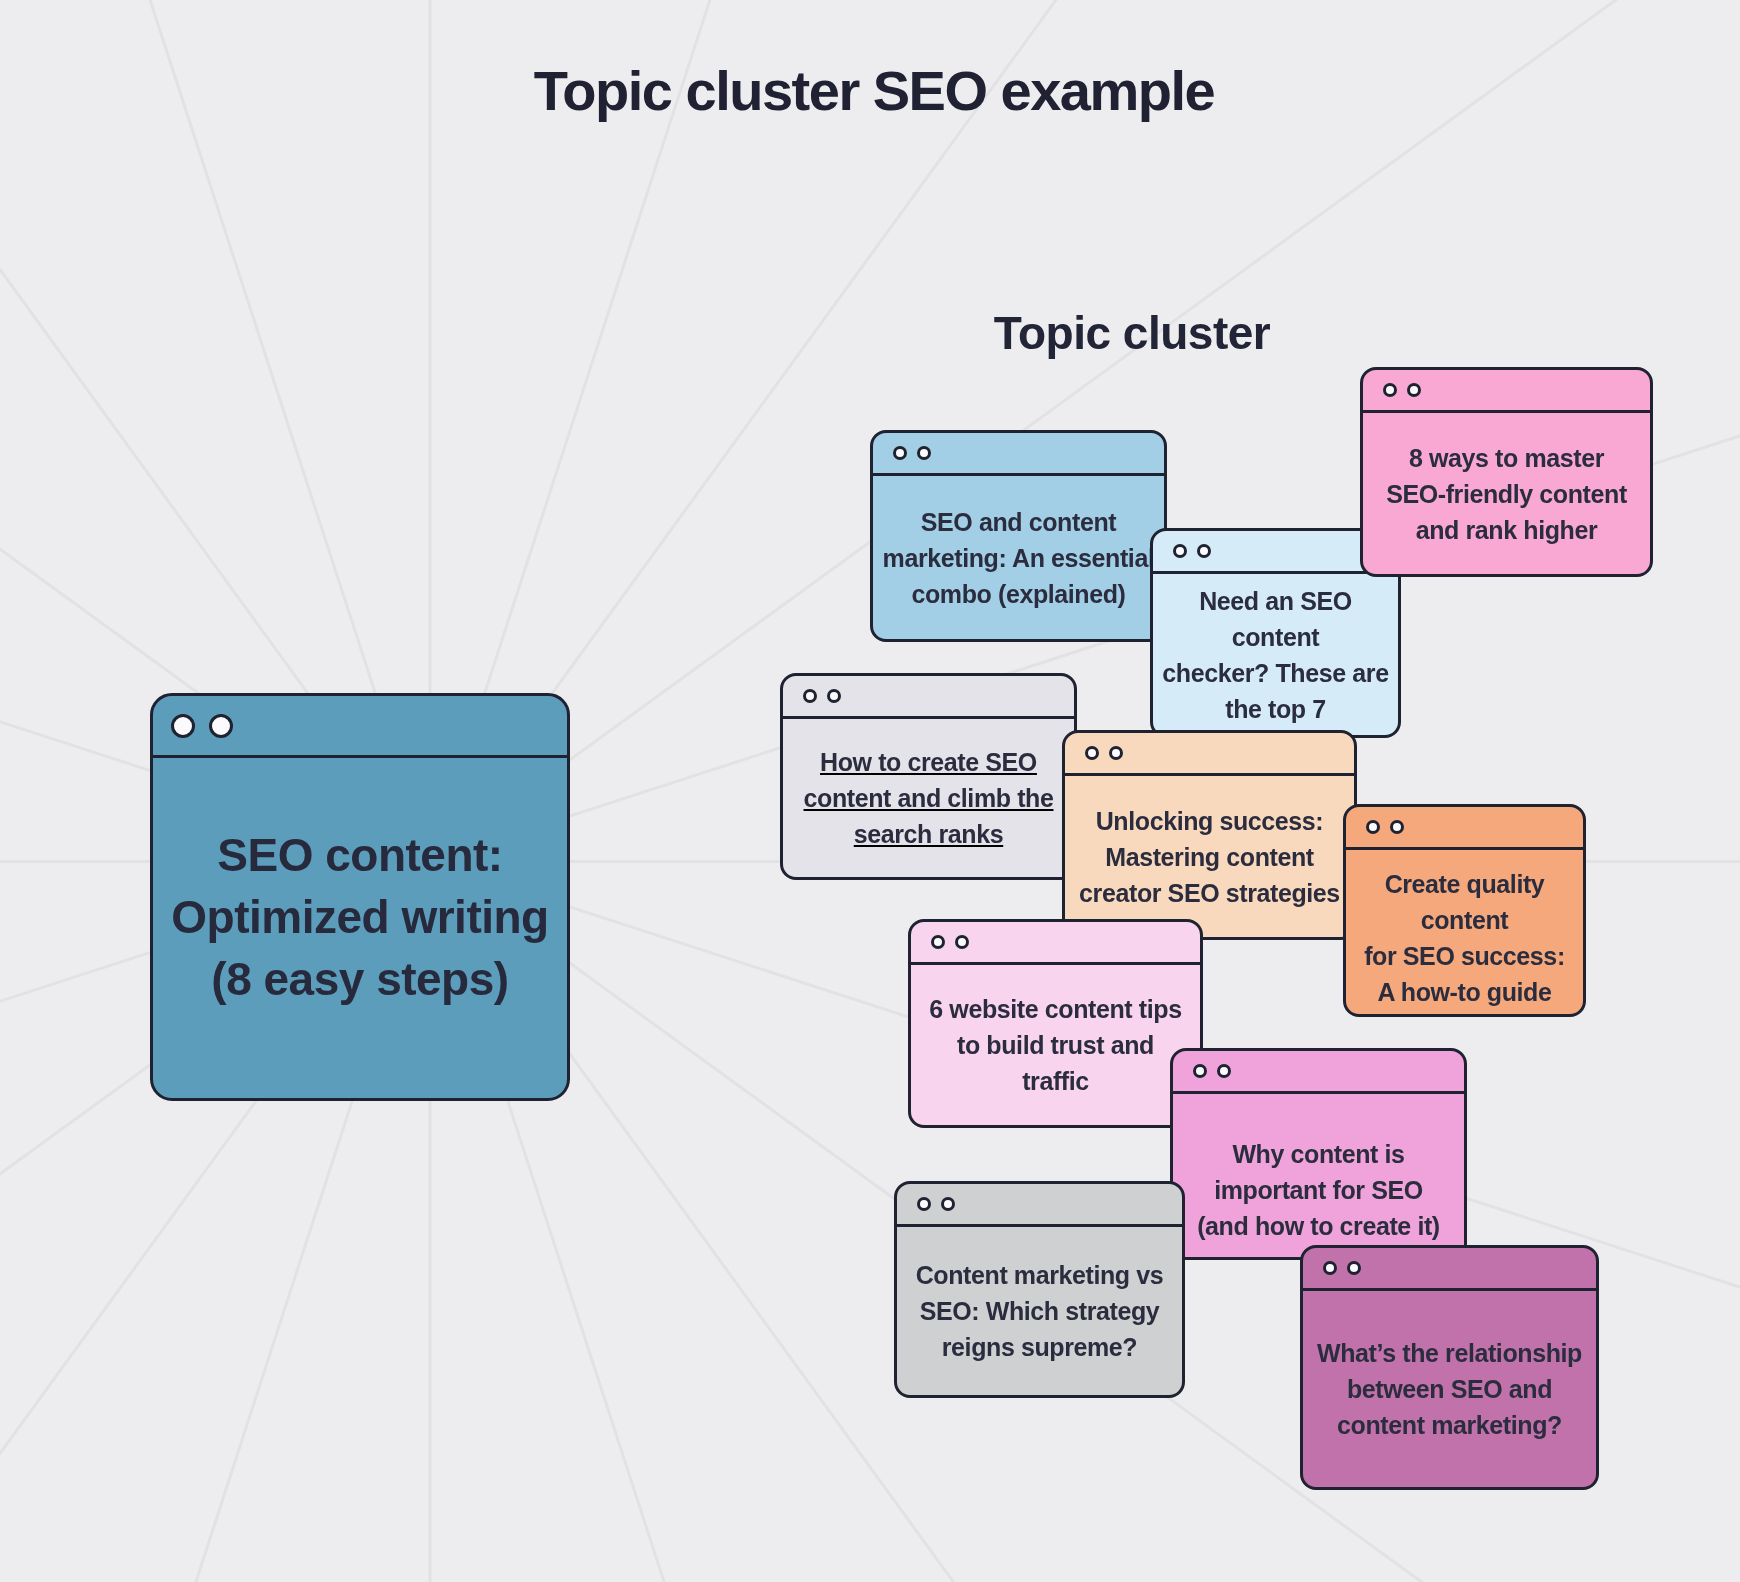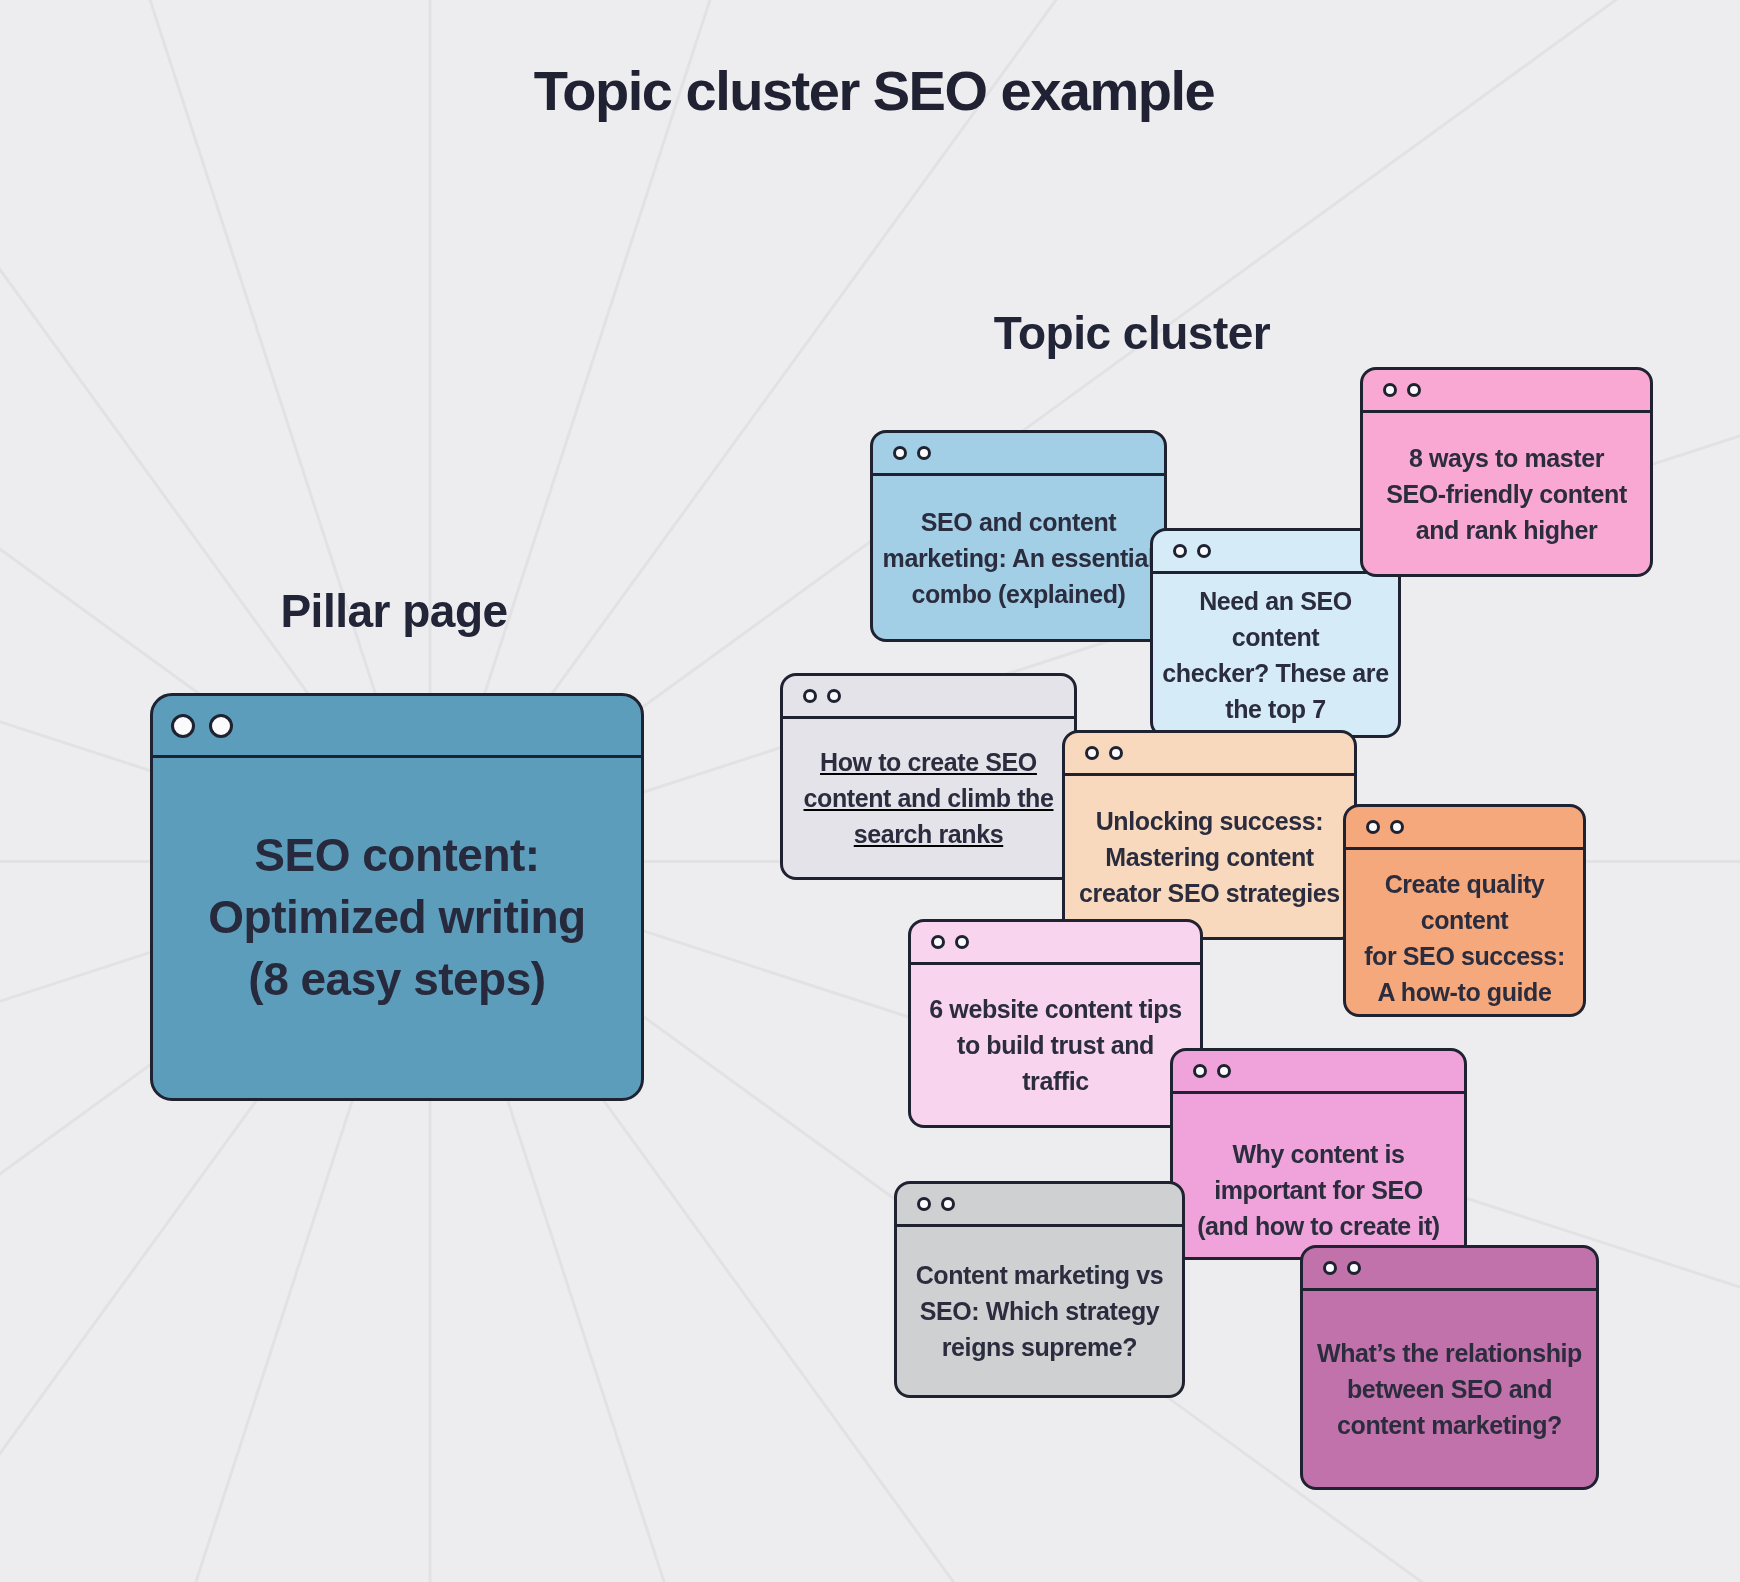--- a/index.html
+++ b/index.html
@@ -62,21 +62,21 @@
     flex:1 1 auto;
     display:flex;align-items:center;justify-content:center;
   }
   .txt{
     margin:0;text-align:center;white-space:pre-line;
     font-size:25px;line-height:36px;font-weight:600;
     letter-spacing:-0.4px;color:var(--text);
   }
 
   
-  .pillar{left:150px;top:693px;width:494px;height:408px;border-radius:22px;z-index:1;}
+  .pillar{left:150px;top:693px;width:420px;height:408px;border-radius:22px;z-index:1;}
   .pillar .bar{height:62px;flex:0 0 62px;padding-left:18px;gap:14px;}
   .pillar .dot{width:24px;height:24px;}
   .pillar .body{padding-bottom:22px;}
   .pillar .txt{font-size:46px;line-height:62px;letter-spacing:-0.5px;color:#272a3c;}
 </style>
 </head>
 <body>
 
 <div id="stage">
 
@@ -98,21 +98,20 @@
       <div class="ray" style="background: rgba(31, 33, 48, 0.05); transform: rotate(252deg);"></div>
       <div class="ray" style="background: rgba(31, 33, 48, 0.05); transform: rotate(270deg);"></div>
       <div class="ray" style="background: rgba(31, 33, 48, 0.05); transform: rotate(288deg);"></div>
       <div class="ray" style="background: rgba(31, 33, 48, 0.05); transform: rotate(306deg);"></div>
       <div class="ray" style="background: rgba(31, 33, 48, 0.05); transform: rotate(324deg);"></div>
       <div class="ray" style="background: rgba(31, 33, 48, 0.05); transform: rotate(342deg);"></div>
     </div>
 
   <h1 class="title">Topic cluster SEO example</h1>
 
-  <h2 class="section-label" id="pillar-label">Pillar page</h2>
   <h2 class="section-label" id="cluster-label">Topic cluster</h2>
 
   <div class="card pillar" style="background: rgb(93, 157, 188);">
     <div class="bar">
       <span class="dot"></span>
       <span class="dot"></span>
     </div>
     <div class="body">
       <p class="txt">SEO content:
 Optimized writing

